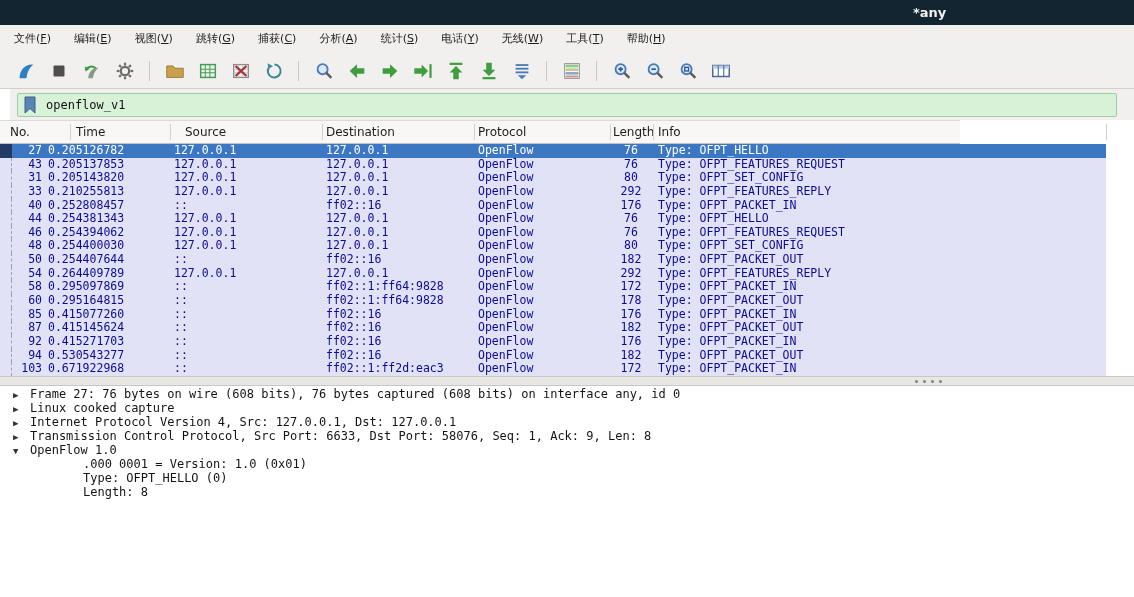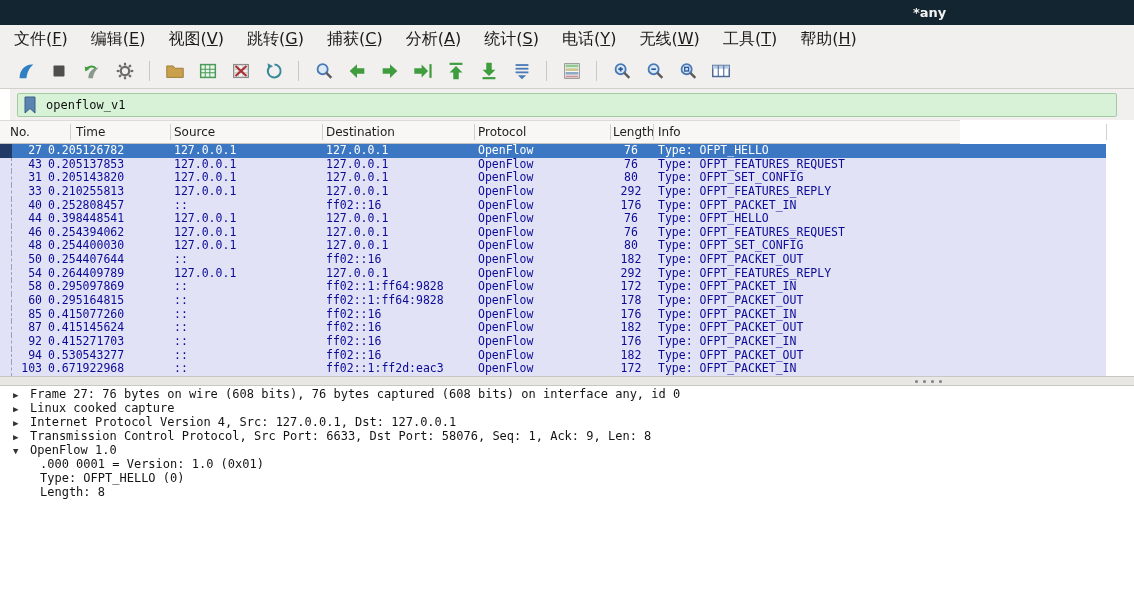--- a/index.html
+++ b/index.html
@@ -5,21 +5,21 @@
   * { margin:0; padding:0; box-sizing:border-box; }
   body { font-family:"DejaVu Sans","Liberation Sans",sans-serif; }
   #app { position:relative; width:1134px; height:597px; background:#ffffff; overflow:hidden; }
 
   
   .titlebar { position:absolute; top:0; left:0; width:1134px; height:25px; background:var(--titlebar-bg); }
   .wtitle { position:absolute; left:913px; top:0; line-height:25px; font-size:13px; font-weight:bold; color:#f2f2f2; }
 
   
   .menubar { position:absolute; top:25px; left:0; width:1134px; height:28px; background:#f1f0ee; padding-left:5px; white-space:nowrap; }
-  .menu-item { display:inline-block; padding:0 9px; font-size:16px; color:#1b1b1b; line-height:28px; cursor:default; }
+  .menu-item { display:inline-block; padding:0 9px; font-size:11px; color:#1b1b1b; line-height:28px; cursor:default; }
   .menu-item .m-key { text-decoration:underline; }
 
   
   .toolbar { position:absolute; top:53px; left:0; width:1134px; height:36px; background:#f1f0ee; border-bottom:1px solid #d2d0cb; display:flex; align-items:center; padding-left:12px; gap:6px; }
   .tbtn { width:27px; height:27px; display:flex; align-items:center; justify-content:center; border-radius:3px; }
   .tsep { width:1px; height:20px; background:#c9c7c2; margin:0 5px; }
   .tbtn svg { display:block; }
 
   
   .filterbar { position:absolute; top:89px; left:0; width:1134px; height:31px; background:#f1f0ee; display:flex; align-items:center; padding-left:7px;margin-left:10px; }
@@ -48,21 +48,21 @@
 
   
   .splitter { position:absolute; top:376px; left:0; width:1134px; height:10px; background:#e9e7e3; border-top:1px solid #c9c7c3; border-bottom:1px solid #c9c7c3; }
   .dots { position:absolute; left:915px; top:3px; display:flex; gap:5px; }
   .dot { width:3px; height:3px; border-radius:50%; background:#808080; }
 
   
   .details { position:absolute; top:386px; left:0; width:1134px; height:211px; background:#ffffff; font-family:"DejaVu Sans Mono","Liberation Mono",monospace; font-size:12px; color:#141414; padding-top:1px; }
   .dline { height:14px; line-height:14px; white-space:pre; }
   .dline .arrow { display:inline-block; margin-left:13px; width:17px; font-size:9px; color:#333333; }
-  .dline.child { padding-left:40px; }
+  .dline.child { padding-left:83px; }
   .dline.child.selected { margin-left:48px; padding-left:4px; width:calc(100% - 48px); background:var(--detail-sel-bg); color:#0e2c4e; }
 </style>
 </head>
 <body>
 
 <div id="app">
 
   <div class="titlebar">
     <span class="wtitle">*any</span>
   </div>
@@ -242,21 +242,21 @@
             <path d="M2 1 h10 v16 l-5 -4.5 -5 4.5 Z" fill="#5b84b0" stroke="#3c618c" stroke-width="1"></path>
           </svg>
         </div>
       <input class="filter-input" type="text" value="openflow_v1" style="">
     </div>
   </div>
 
   <div class="plh">
     <span class="col-label" style="left:10px">No.</span>
     <span class="col-label" style="left:76px">Time</span>
-    <span class="col-label" style="left:174px">Source</span>
+    <span class="col-label" style="left:185px">Source</span>
     <span class="col-label" style="left:326px">Destination</span>
     <span class="col-label" style="left:478px">Protocol</span>
     <span class="col-label" style="left:613px">Length</span>
     <span class="col-label" style="left:658px">Info</span>
     <div class="col-sep" style="left:70px"></div>
     <div class="col-sep" style="left:170px"></div>
     <div class="col-sep" style="left:322px"></div>
     <div class="col-sep" style="left:474px"></div>
     <div class="col-sep" style="left:610px"></div>
     <div class="col-sep" style="left:653px"></div>
@@ -315,21 +315,21 @@
     <span class="c-src">::</span>
     <span class="c-dst">ff02::16</span>
     <span class="c-proto">OpenFlow</span>
     <span class="c-len">176</span>
     <span class="c-info">Type: OFPT_PACKET_IN</span>
   </div>
 
   <div class="prow">
     <span class="g"></span>
     <span class="c-no">44</span>
-    <span class="c-time">0.398448541</span>
+    <span class="c-time">0.254381343</span>
     <span class="c-src">127.0.0.1</span>
     <span class="c-dst">127.0.0.1</span>
     <span class="c-proto">OpenFlow</span>
     <span class="c-len">76</span>
     <span class="c-info">Type: OFPT_HELLO</span>
   </div>
 
   <div class="prow">
     <span class="g"></span>
     <span class="c-no">46</span>

